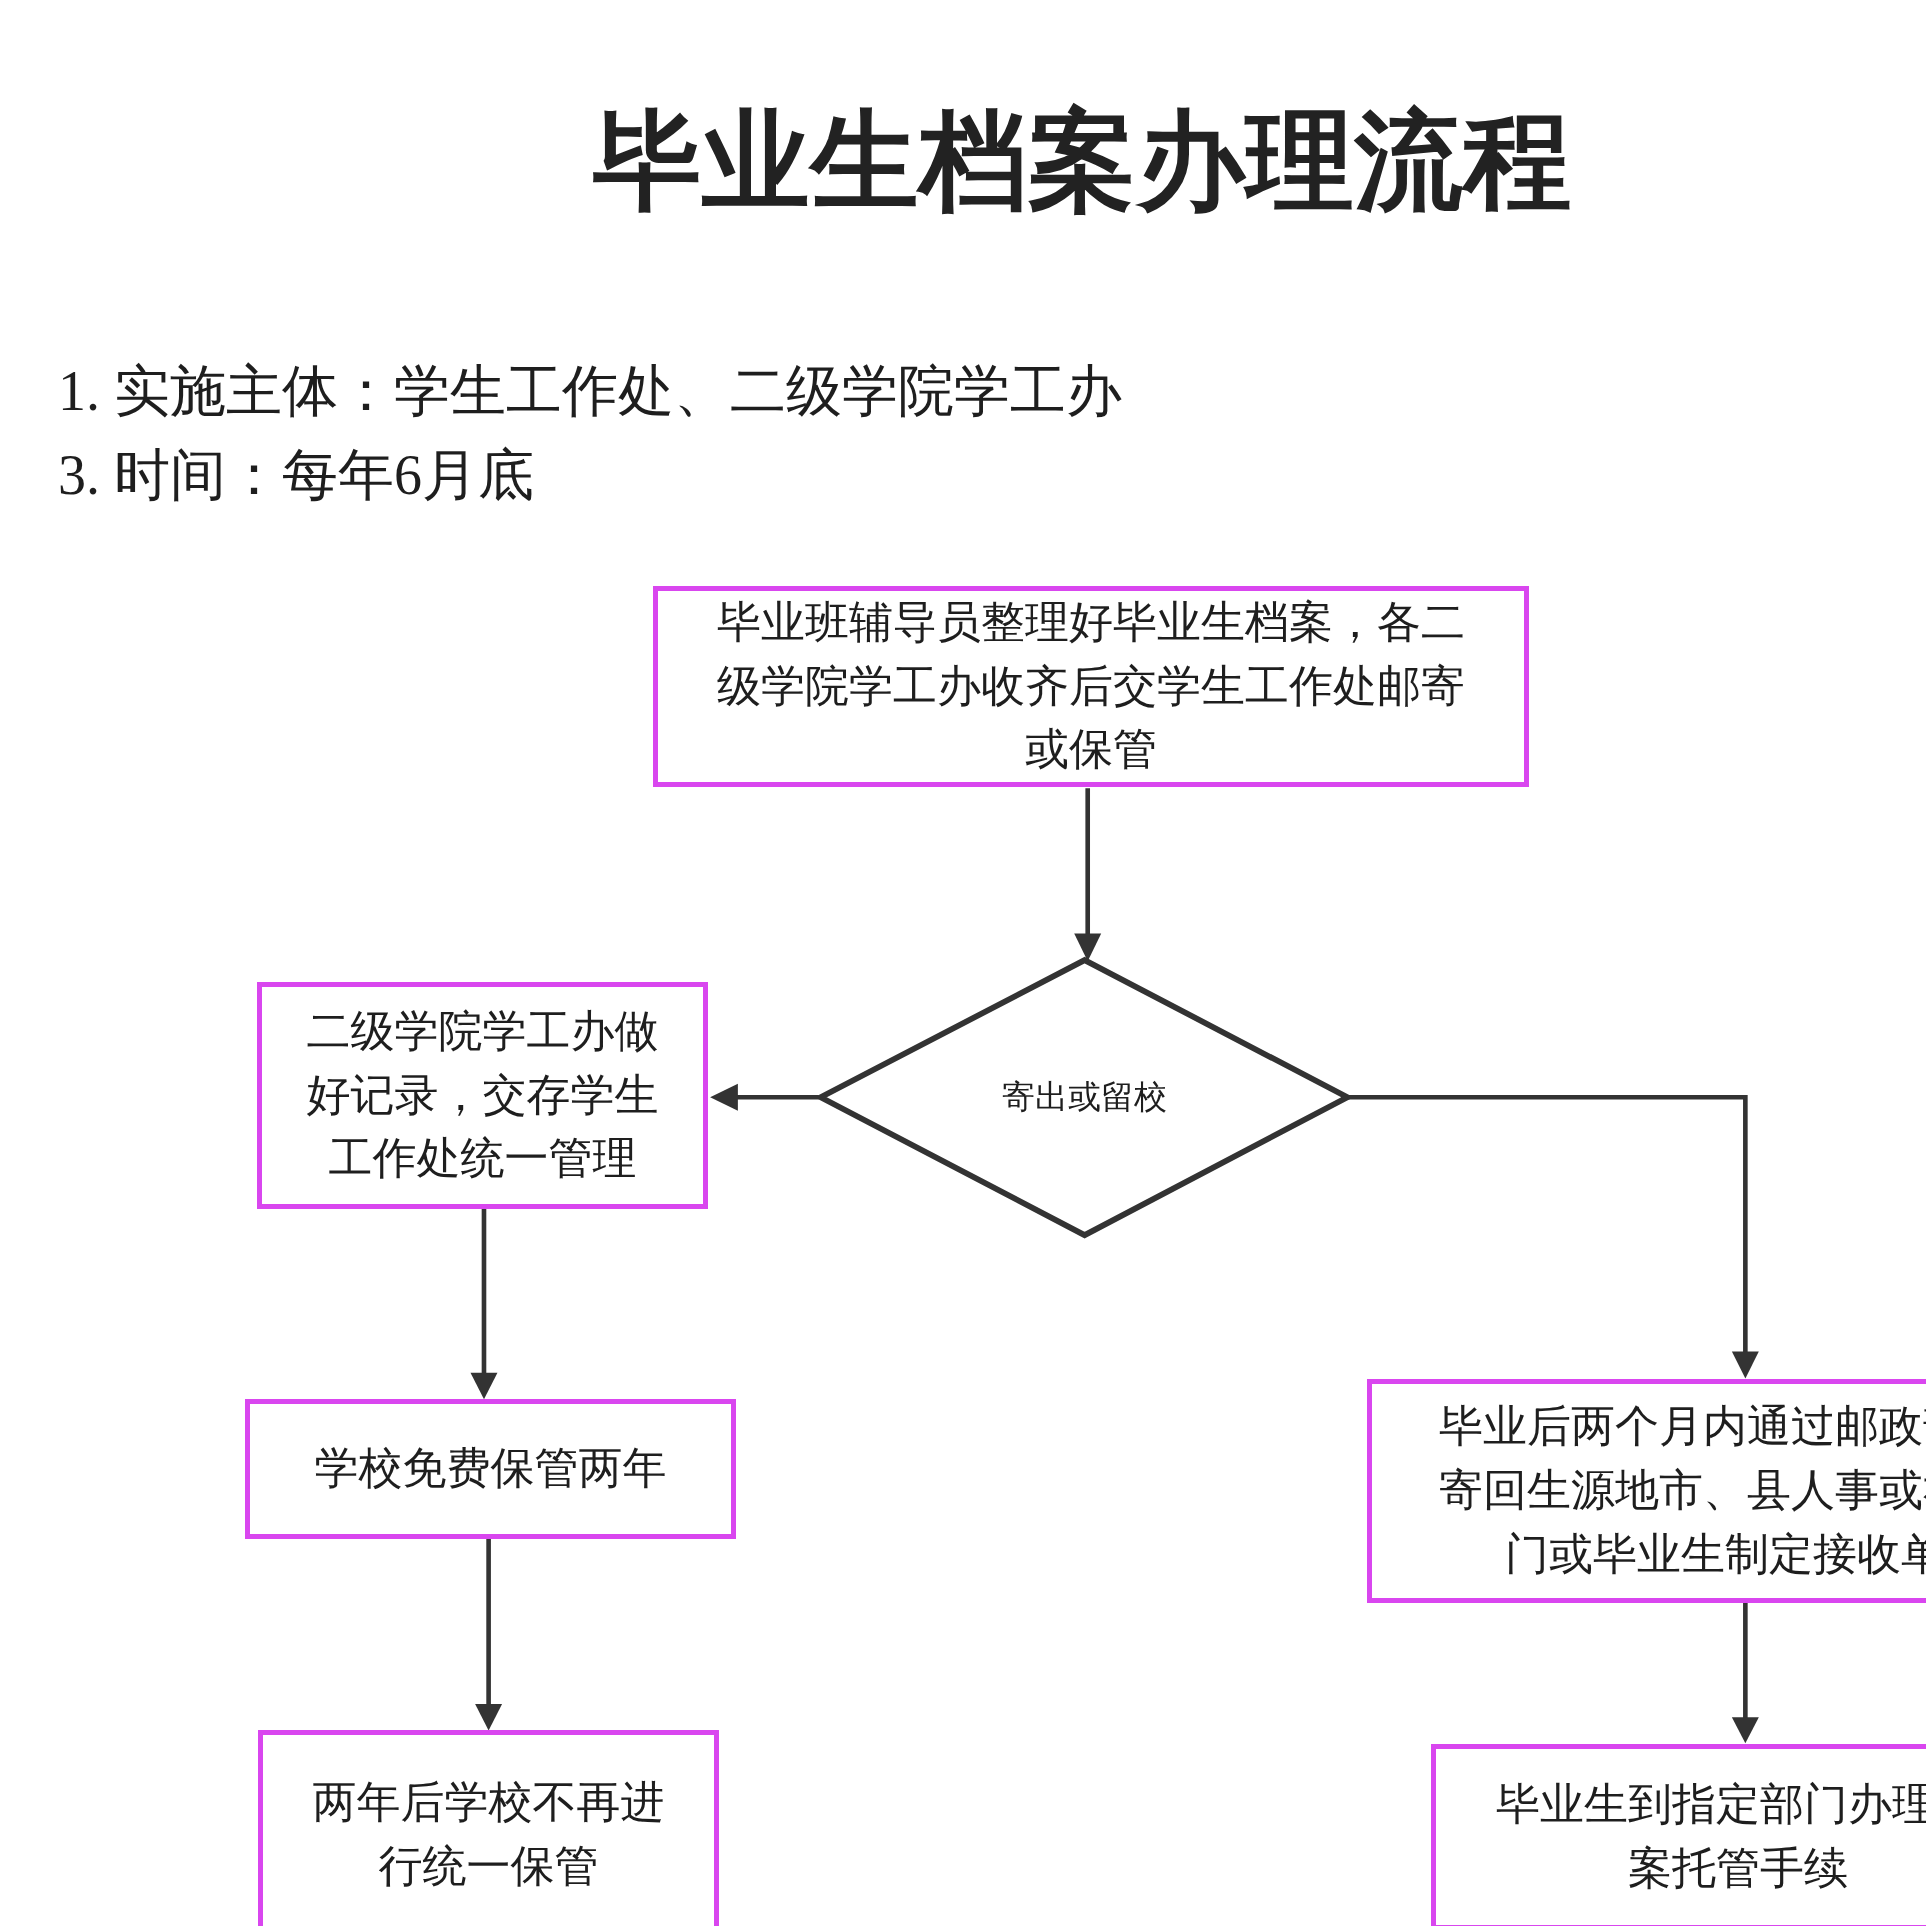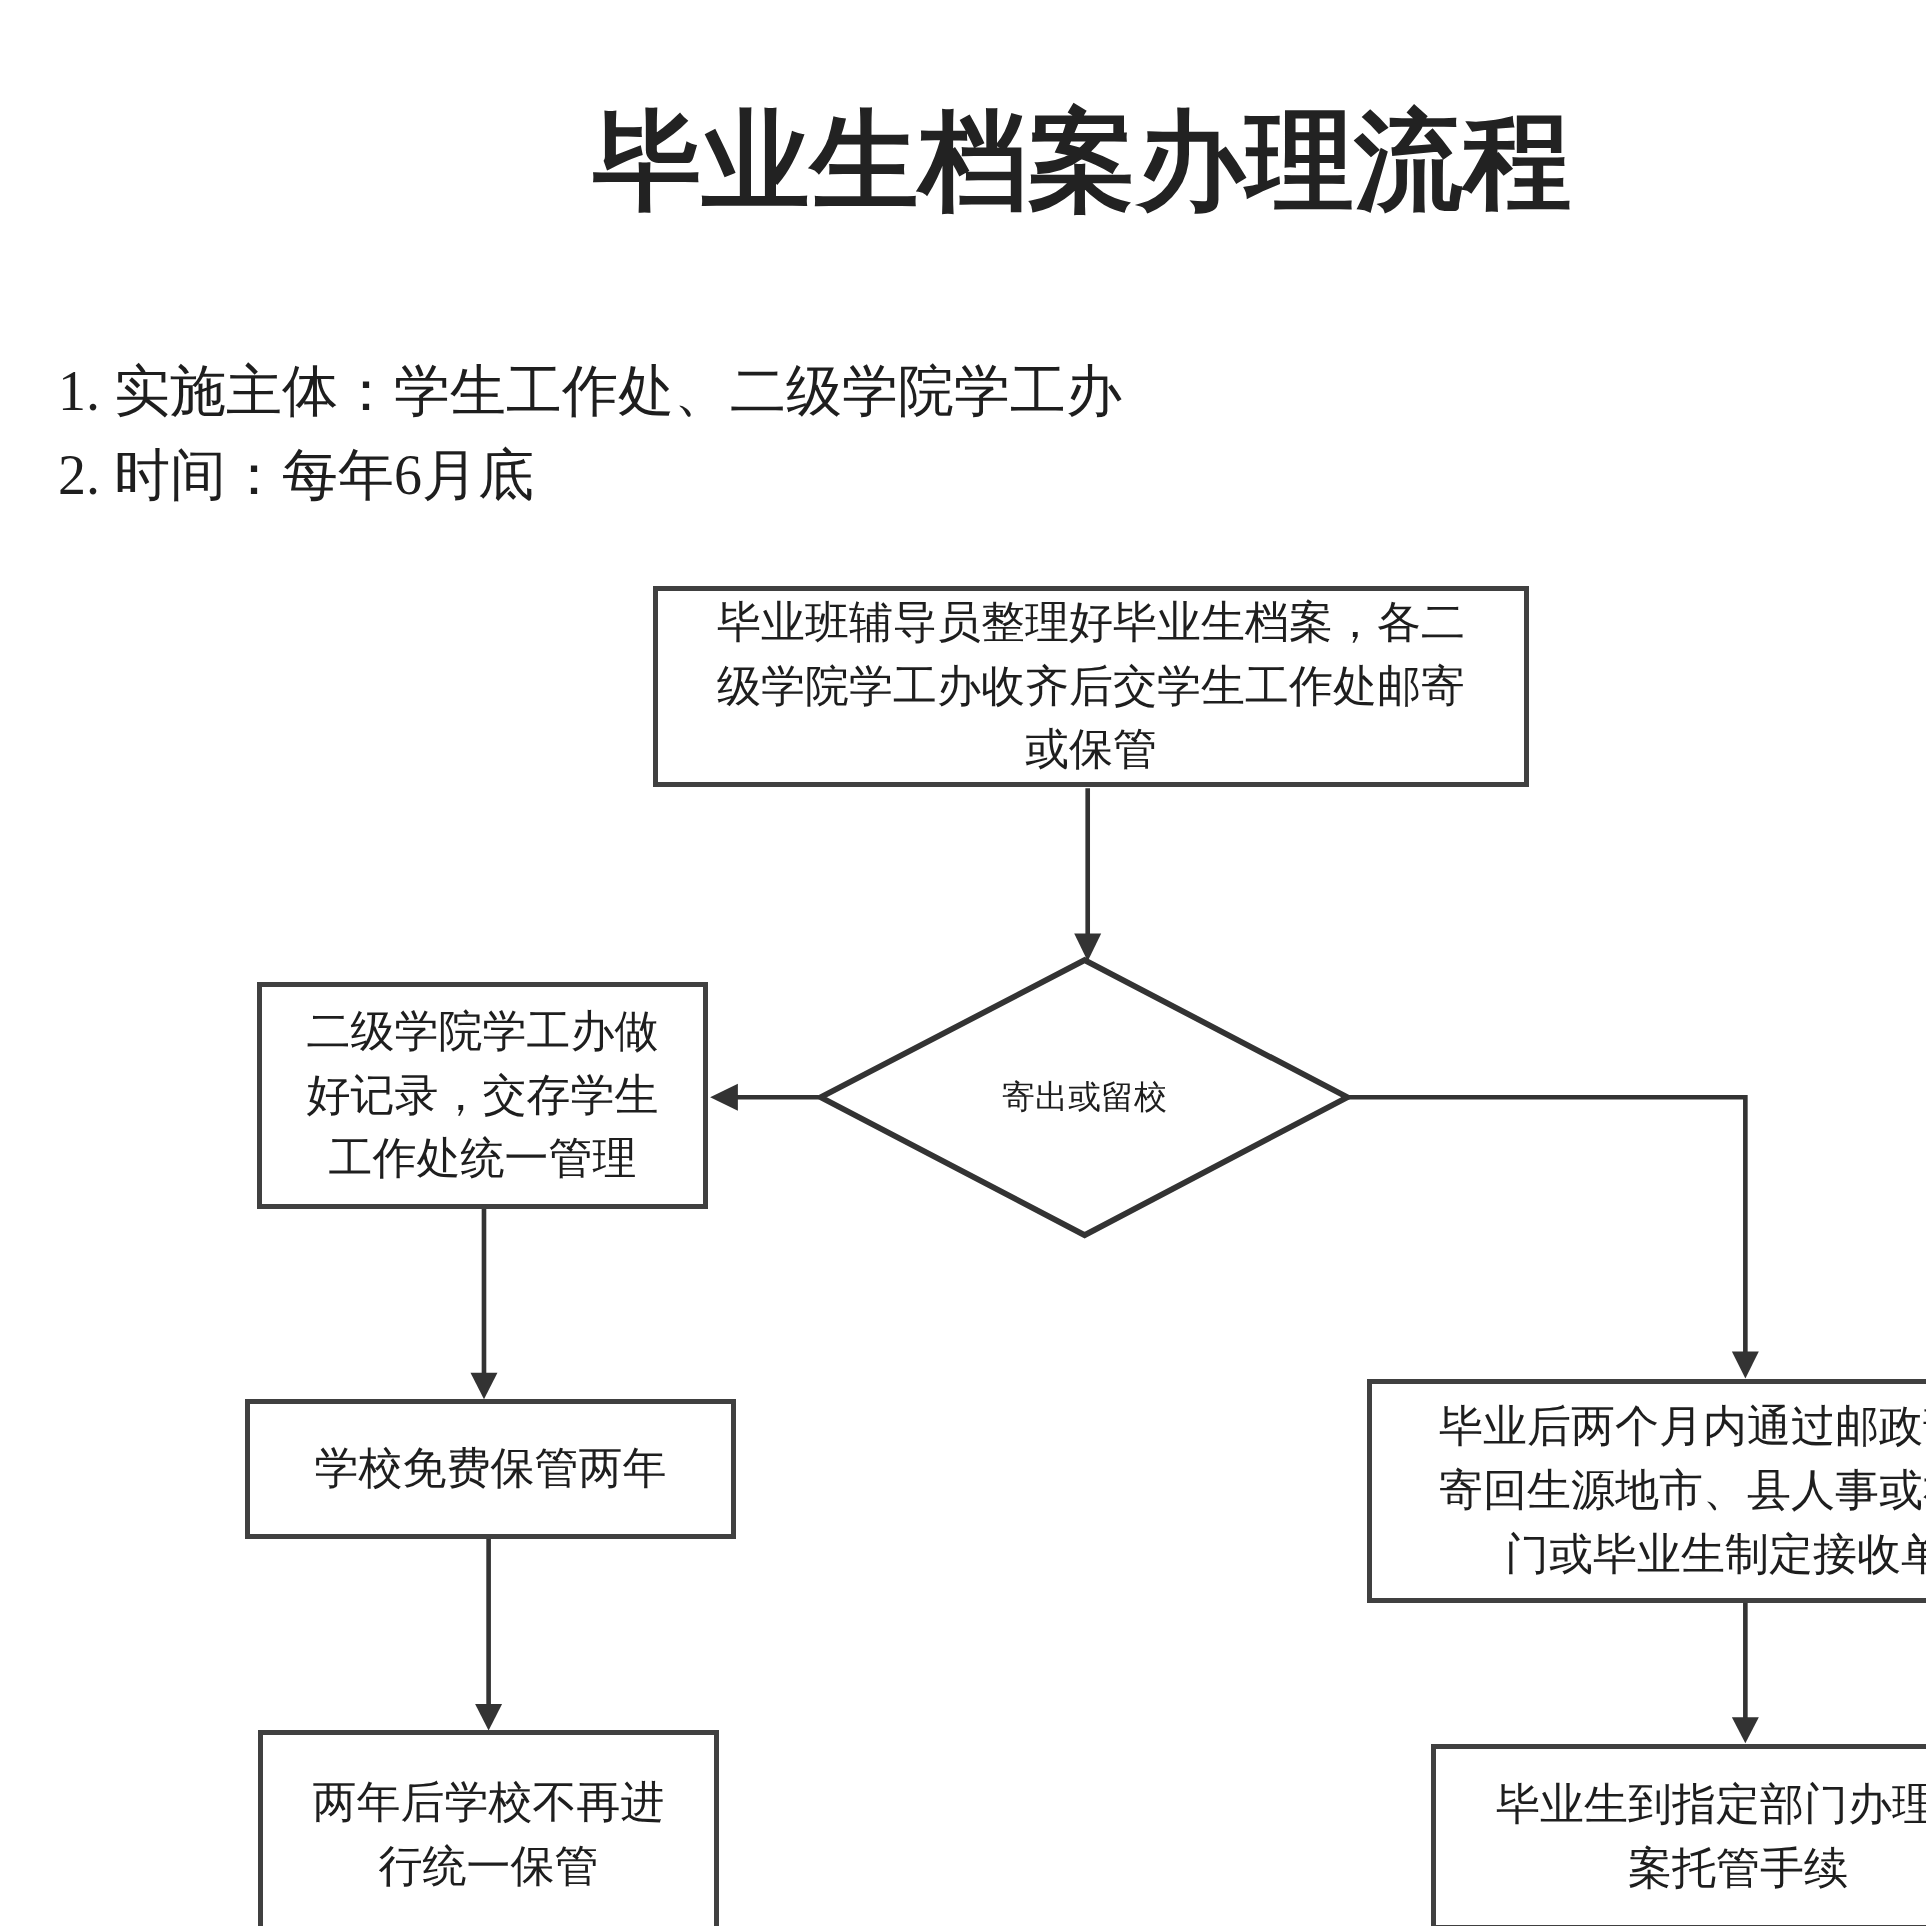--- a/index.html
+++ b/index.html
@@ -32,21 +32,21 @@
   }
   .note-line { white-space: nowrap; }
   svg.wires {
     position: absolute;
     left: 0; top: 0;
     width: 2165px; height: 1998px;
   }
   .node {
     position: absolute;
     box-sizing: border-box;
-    border: 5px solid #404040;
+    border: 5px solid #d946ef;
     background: #ffffff;
     display: flex;
     align-items: center;
     justify-content: center;
     text-align: center;
     font-size: 44px;
     line-height: 1.45;
     white-space: pre-line;
     color: #1e1e1e;
   }
@@ -70,21 +70,21 @@
 </style>
 </head>
 <body>
 
 <div class="page">
 
   <div class="title">毕业生档案办理流程</div>
 
   <div class="notes">
     <div class="note-line">1. 实施主体：学生工作处、二级学院学工办</div>
-    <div class="note-line">2. 时间：每年6月底</div>
+    <div class="note-line">3. 时间：每年6月底</div>
   </div>
 
   <svg class="wires" viewBox="0 0 5619 5186" xmlns="http://www.w3.org/2000/svg">
 
     <g>
       <line x1="2823" y1="2046" x2="2823" y2="2428" stroke="#333333" stroke-width="12"></line>
       <polygon points="2823,2495 2788,2423 2858,2423" fill="#333333"></polygon>
     </g>
 
     <polygon points="2815,2492 3497,2848 2815,3206 2130,2848" fill="#ffffff" stroke="#333333" stroke-width="15"></polygon>

